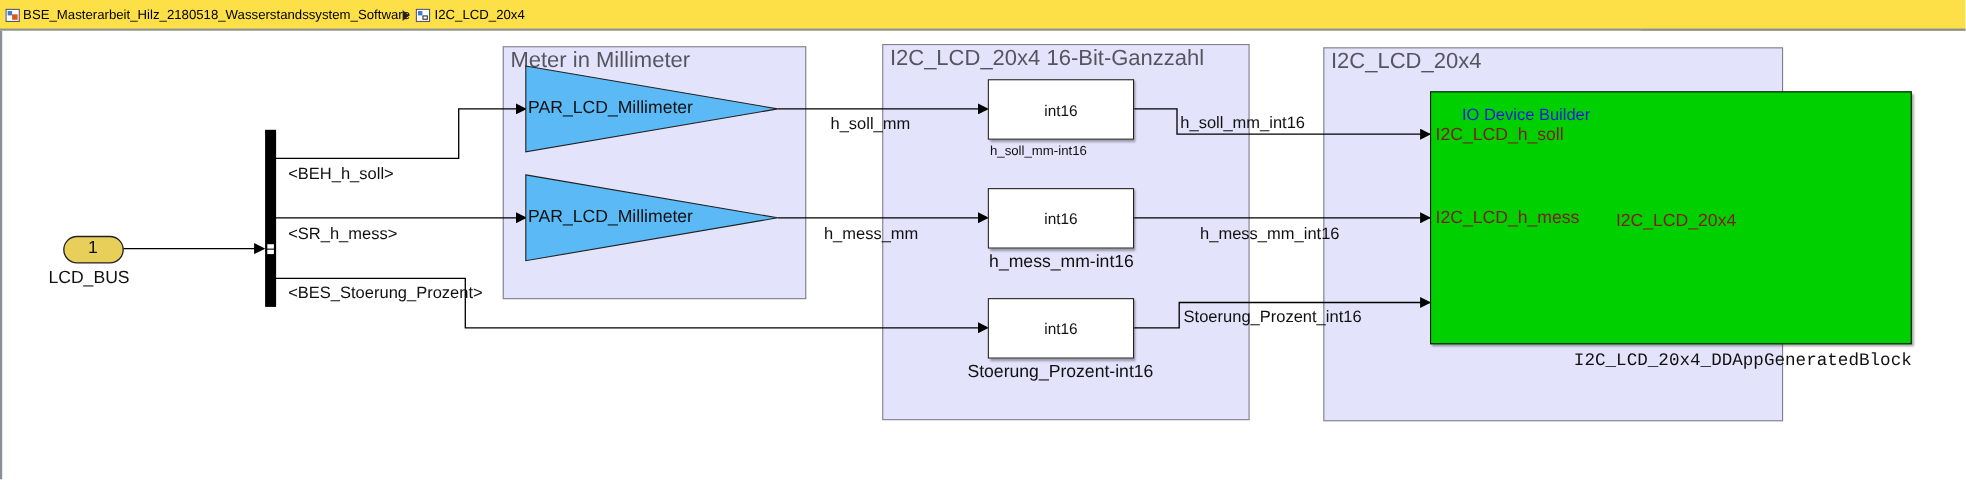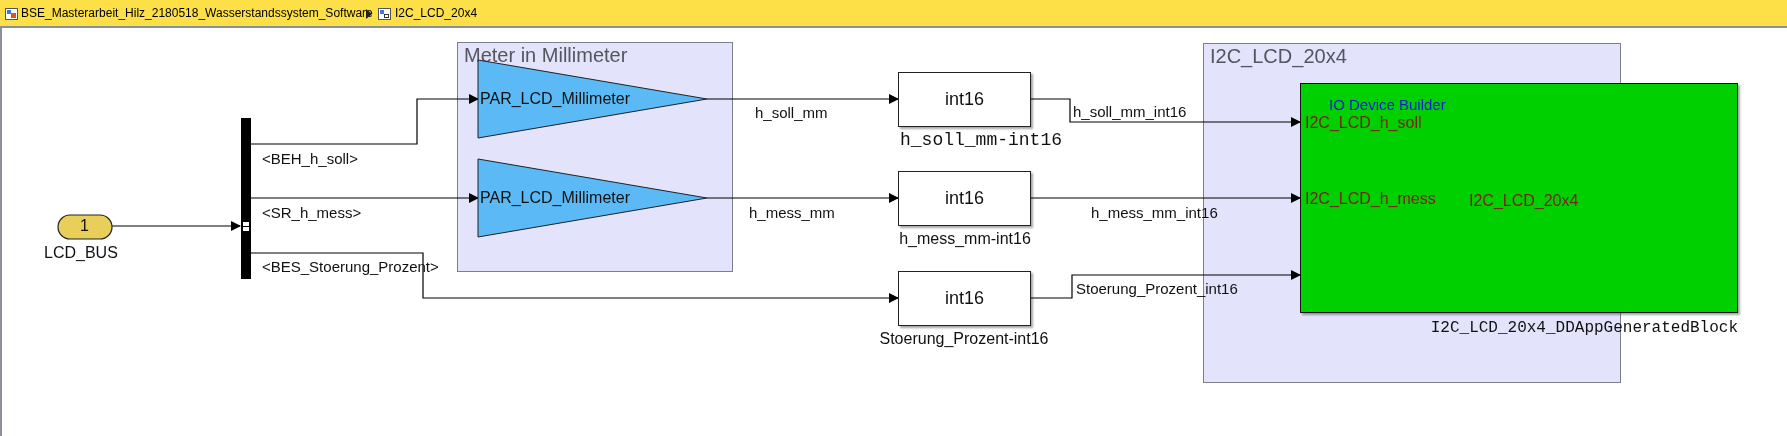--- a/index.html
+++ b/index.html
@@ -12,40 +12,43 @@
   .crumb-icon:before { content:""; position:absolute; left:1px; top:1px; width:4px; height:4px; background:#3a7bd5; }
   .crumb-icon.model:after { content:""; position:absolute; right:1px; bottom:1px; width:5px; height:5px; background:#e0531e; }
   .crumb-icon.sub:after { content:""; position:absolute; right:1px; bottom:1px; width:5px; height:4px; border:1px solid #333; box-sizing:border-box; }
   .sep { position:absolute; top:9px; width:0; height:0; border-top:5px solid transparent; border-bottom:5px solid transparent; border-left:6px solid #222; }
   .canvas { position:absolute; left:0; top:28px; width:1492px; height:408px; background:#fff;
          border-left:2px solid #8a8f98; box-sizing:border-box; }
   .area { position:absolute; background:#e3e3fb; border:1px solid #7f7f8c; box-sizing:border-box; }
   .area-title { position:absolute; left:6px; top:1px; font-size:20px; color:#555560; white-space:nowrap; }
   .lbl { position:absolute; font-size:15px; color:#111; white-space:nowrap; }
   .blk { position:absolute; background:#fff; border:1px solid #222; box-sizing:border-box;
-         box-shadow:2px 2px 2px rgba(0,0,0,0.35); display:flex; align-items:center; justify-content:center; font-size:18px; color:#111; }
+         box-shadow:2px 2px 2px rgba(0,0,0,0.35); display:flex; align-items:center; justify-content:center; font-size:14px; color:#111; }
   .green { position:absolute; background:#00d000; border:1px solid #111; box-sizing:border-box; box-shadow:2px 2px 2px rgba(0,0,0,0.35); }
   svg.wires { position:absolute; left:0; top:0; }
   .port-lbl { position:absolute; font-size:16px; color:#7f1d1d; white-space:nowrap; }
 </style>
 </head>
 <body>
 
 <div class="breadcrumb-bar">
   <span class="crumb-icon model" style="left:5px;"></span>
   <span class="crumb" style="left:21px;">BSE_Masterarbeit_Hilz_2180518_Wasserstandssystem_Software</span>
   <span class="sep" style="left:366px;"></span>
   <span class="crumb-icon sub" style="left:378px;"></span>
   <span class="crumb" style="left:395px;">I2C_LCD_20x4</span>
 </div>
 
 <div class="canvas">
 
   <div class="area" style="left:455px; top:14px; width:276px; height:230px;">
     <span class="area-title">Meter in Millimeter</span>
+  </div>
+  <div class="area" style="left:800px; top:12px; width:334px; height:342px;">
+    <span class="area-title">I2C_LCD_20x4 16-Bit-Ganzzahl</span>
   </div>
   <div class="area" style="left:1201px; top:15px; width:418px; height:340px;">
     <span class="area-title">I2C_LCD_20x4</span>
   </div>
 
   <svg class="wires" width="1787" height="408">
     <defs>
       <marker id="arr" markerWidth="10" markerHeight="10" refX="9" refY="5" orient="auto" markerUnits="userSpaceOnUse">
         <path d="M0,0 L10,5 L0,10 z" fill="#000"></path>
       </marker>
@@ -88,21 +91,21 @@
 
   <span class="lbl" style="left:753px; top:76px;">h_soll_mm</span>
   <span class="lbl" style="left:747px; top:176px;">h_mess_mm</span>
   <span class="lbl" style="left:1071px; top:75px;">h_soll_mm_int16</span>
   <span class="lbl" style="left:1089px; top:176px;">h_mess_mm_int16</span>
   <span class="lbl" style="left:1074px; top:252px;">Stoerung_Prozent_int16</span>
 
   <div class="blk" style="left:896px; top:44px; width:133px; height:55px;">
     <span>int16</span>
   </div>
-  <span class="lbl" style="left:898px; top:102px; font-size:18px; width:130px; text-align:left;font-family:Liberation Mono, monospace;">h_soll_mm-int16</span>
+  <span class="lbl" style="left:898px; top:102px; font-size:12px; width:130px; text-align:left;">h_soll_mm-int16</span>
 
   <div class="blk" style="left:896px; top:143px; width:133px; height:55px;">
     <span>int16</span>
   </div>
   <span class="lbl" style="left:890px; top:202px; font-size:16px; width:146px; text-align:center;">h_mess_mm-int16</span>
 
   <div class="blk" style="left:896px; top:243px; width:133px; height:55px;">
     <span>int16</span>
   </div>
   <span class="lbl" style="left:862px; top:302px; font-size:16px; width:200px; text-align:center;">Stoerung_Prozent-int16</span>

